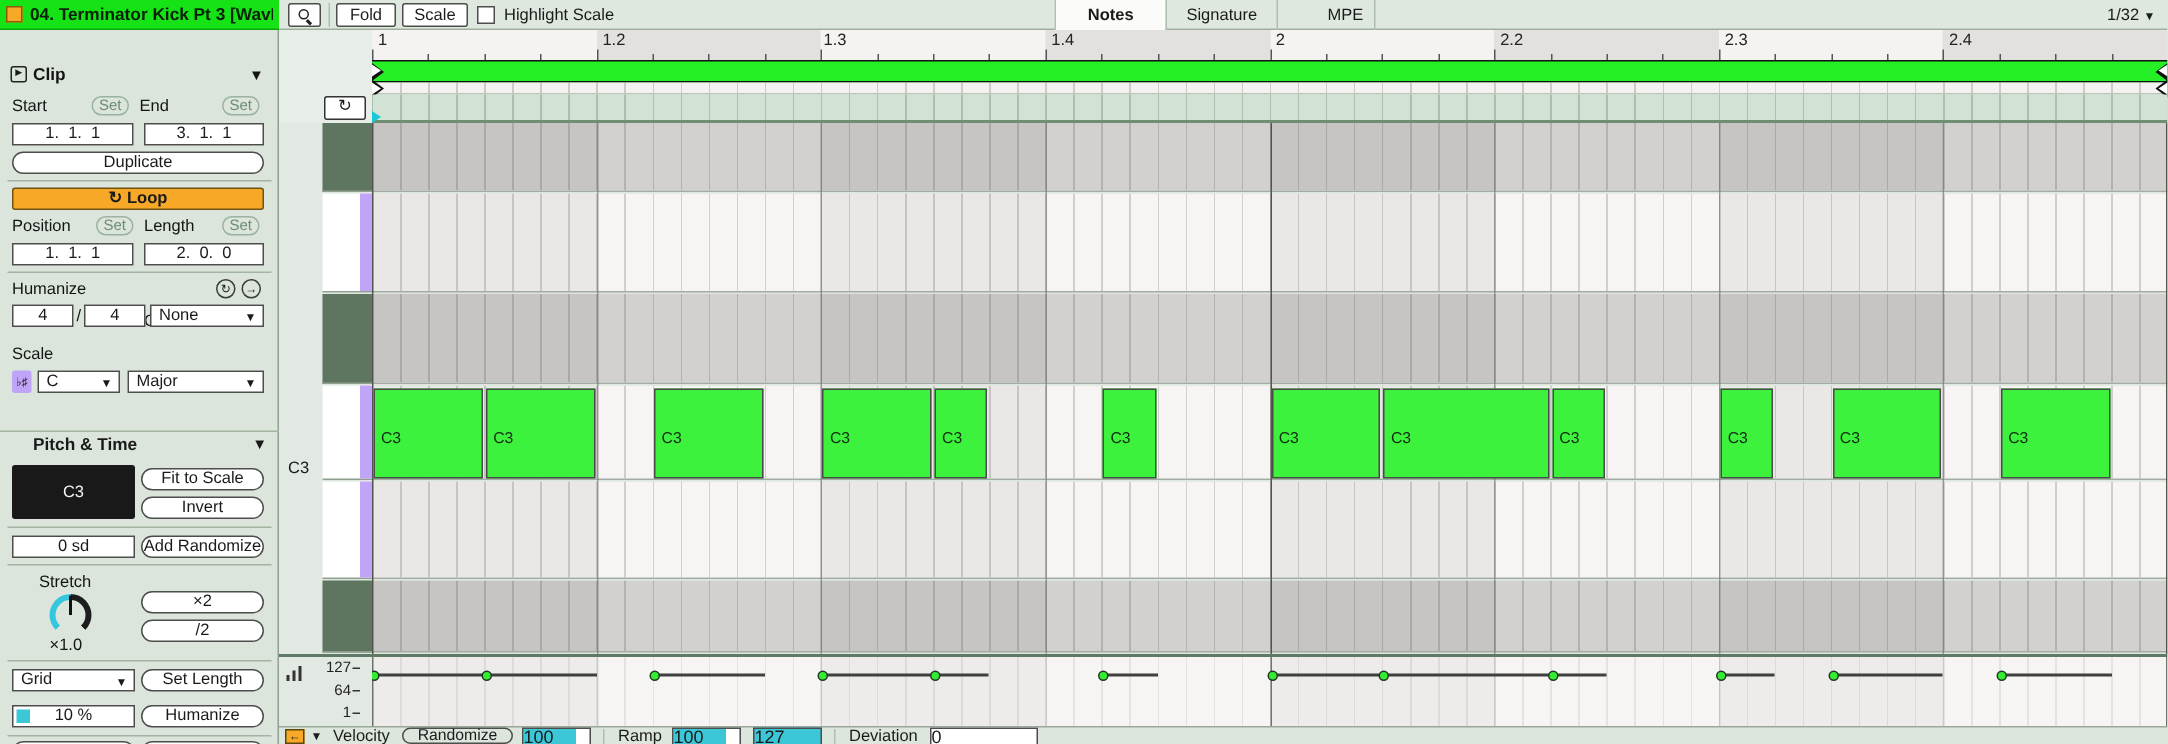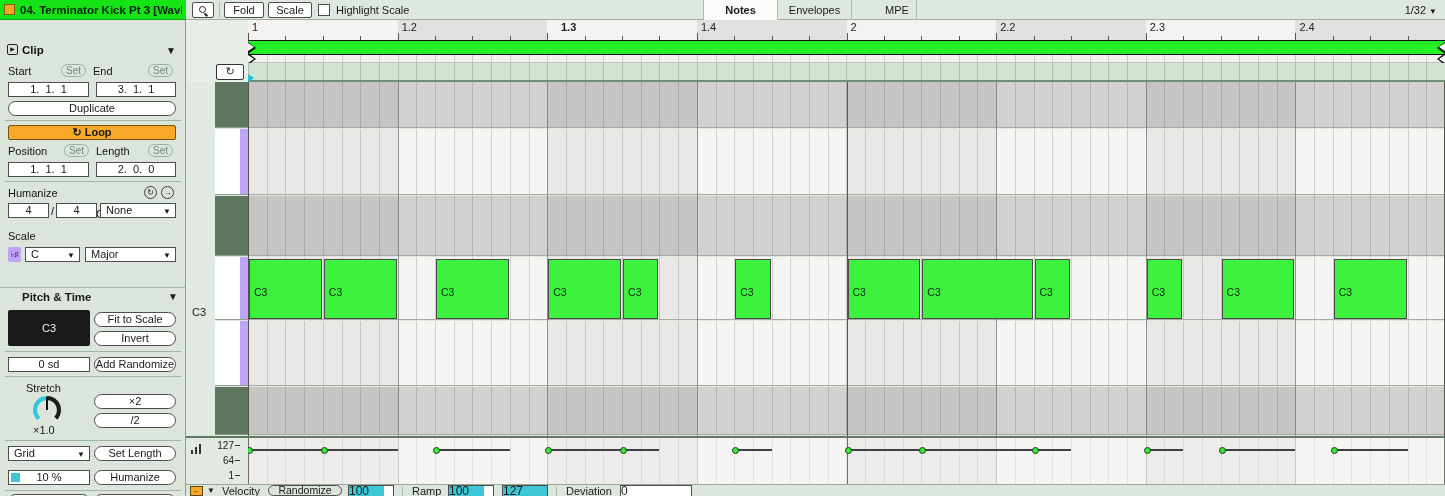--- a/index.html
+++ b/index.html
@@ -188,21 +188,21 @@
   <div class="toolbar">
     <div class="searchbtn">
         <span class="mag"></span>
       </div>
     <div class="tsep" style="left:33px;"></div>
     <div class="tbtn" style="left:38px;width:40px;">Fold</div>
     <div class="tbtn" style="left:82px;width:44px;">Scale</div>
     <div class="chk"></div>
     <span class="lbl" style="position:absolute;left:150px;top:4px;">Highlight Scale</span>
     <div class="tab active" style="left:517px;width:74px;">Notes</div>
-    <div class="tab" style="left:591px;width:74px;">Envelopes</div>
+    <div class="tab" style="left:591px;width:74px;">Signature</div>
     <div class="tab" style="left:665px;width:66px;border-right:1px solid #aebfae;padding-left:26px;">MPE</div>
     <div class="gridsel"><span>1/32</span><span class="dar">▼</span></div>
   </div>
 
   <div class="corner"></div>
   <div class="ruler" id="ruler">
       <div class="band" style="left: 149.625px; width: 149.625px;"></div>
       <div class="band" style="left: 448.875px; width: 149.625px;"></div>
       <div class="band" style="left: 748.125px; width: 149.625px;"></div>
       <div class="band" style="left: 1047.38px; width: 149.625px;"></div>
@@ -233,21 +233,21 @@
       <div class="tick" style="left: 897.75px; height: 7px;"></div>
       <div class="tick" style="left: 935.156px; height: 4px;"></div>
       <div class="tick" style="left: 972.562px; height: 4px;"></div>
       <div class="tick" style="left: 1009.97px; height: 4px;"></div>
       <div class="tick" style="left: 1047.38px; height: 7px;"></div>
       <div class="tick" style="left: 1084.78px; height: 4px;"></div>
       <div class="tick" style="left: 1122.19px; height: 4px;"></div>
       <div class="tick" style="left: 1159.59px; height: 4px;"></div>
       <span class="rlabel" style="left: 4px;">1</span>
       <span class="rlabel" style="left: 153.625px;">1.2</span>
-      <span class="rlabel" style="left: 313px; font-weight: bold;">1.3</span>
+      <span class="rlabel" style="left: 301px;">1.3</span>
       <span class="rlabel" style="left: 452.875px;">1.4</span>
       <span class="rlabel" style="left: 602.5px;">2</span>
       <span class="rlabel" style="left: 752.125px;">2.2</span>
       <span class="rlabel" style="left: 901.75px;">2.3</span>
       <span class="rlabel" style="left: 1051.38px;">2.4</span>
     </div>
   <div class="loopbar">
     <span class="tri-r-o" style="left:0;top:0.5px;"></span>
     <span class="tri-r-i" style="left:0;top:2px;"></span>
     <span class="tri-l-o" style="right:0;top:0.5px;"></span>

